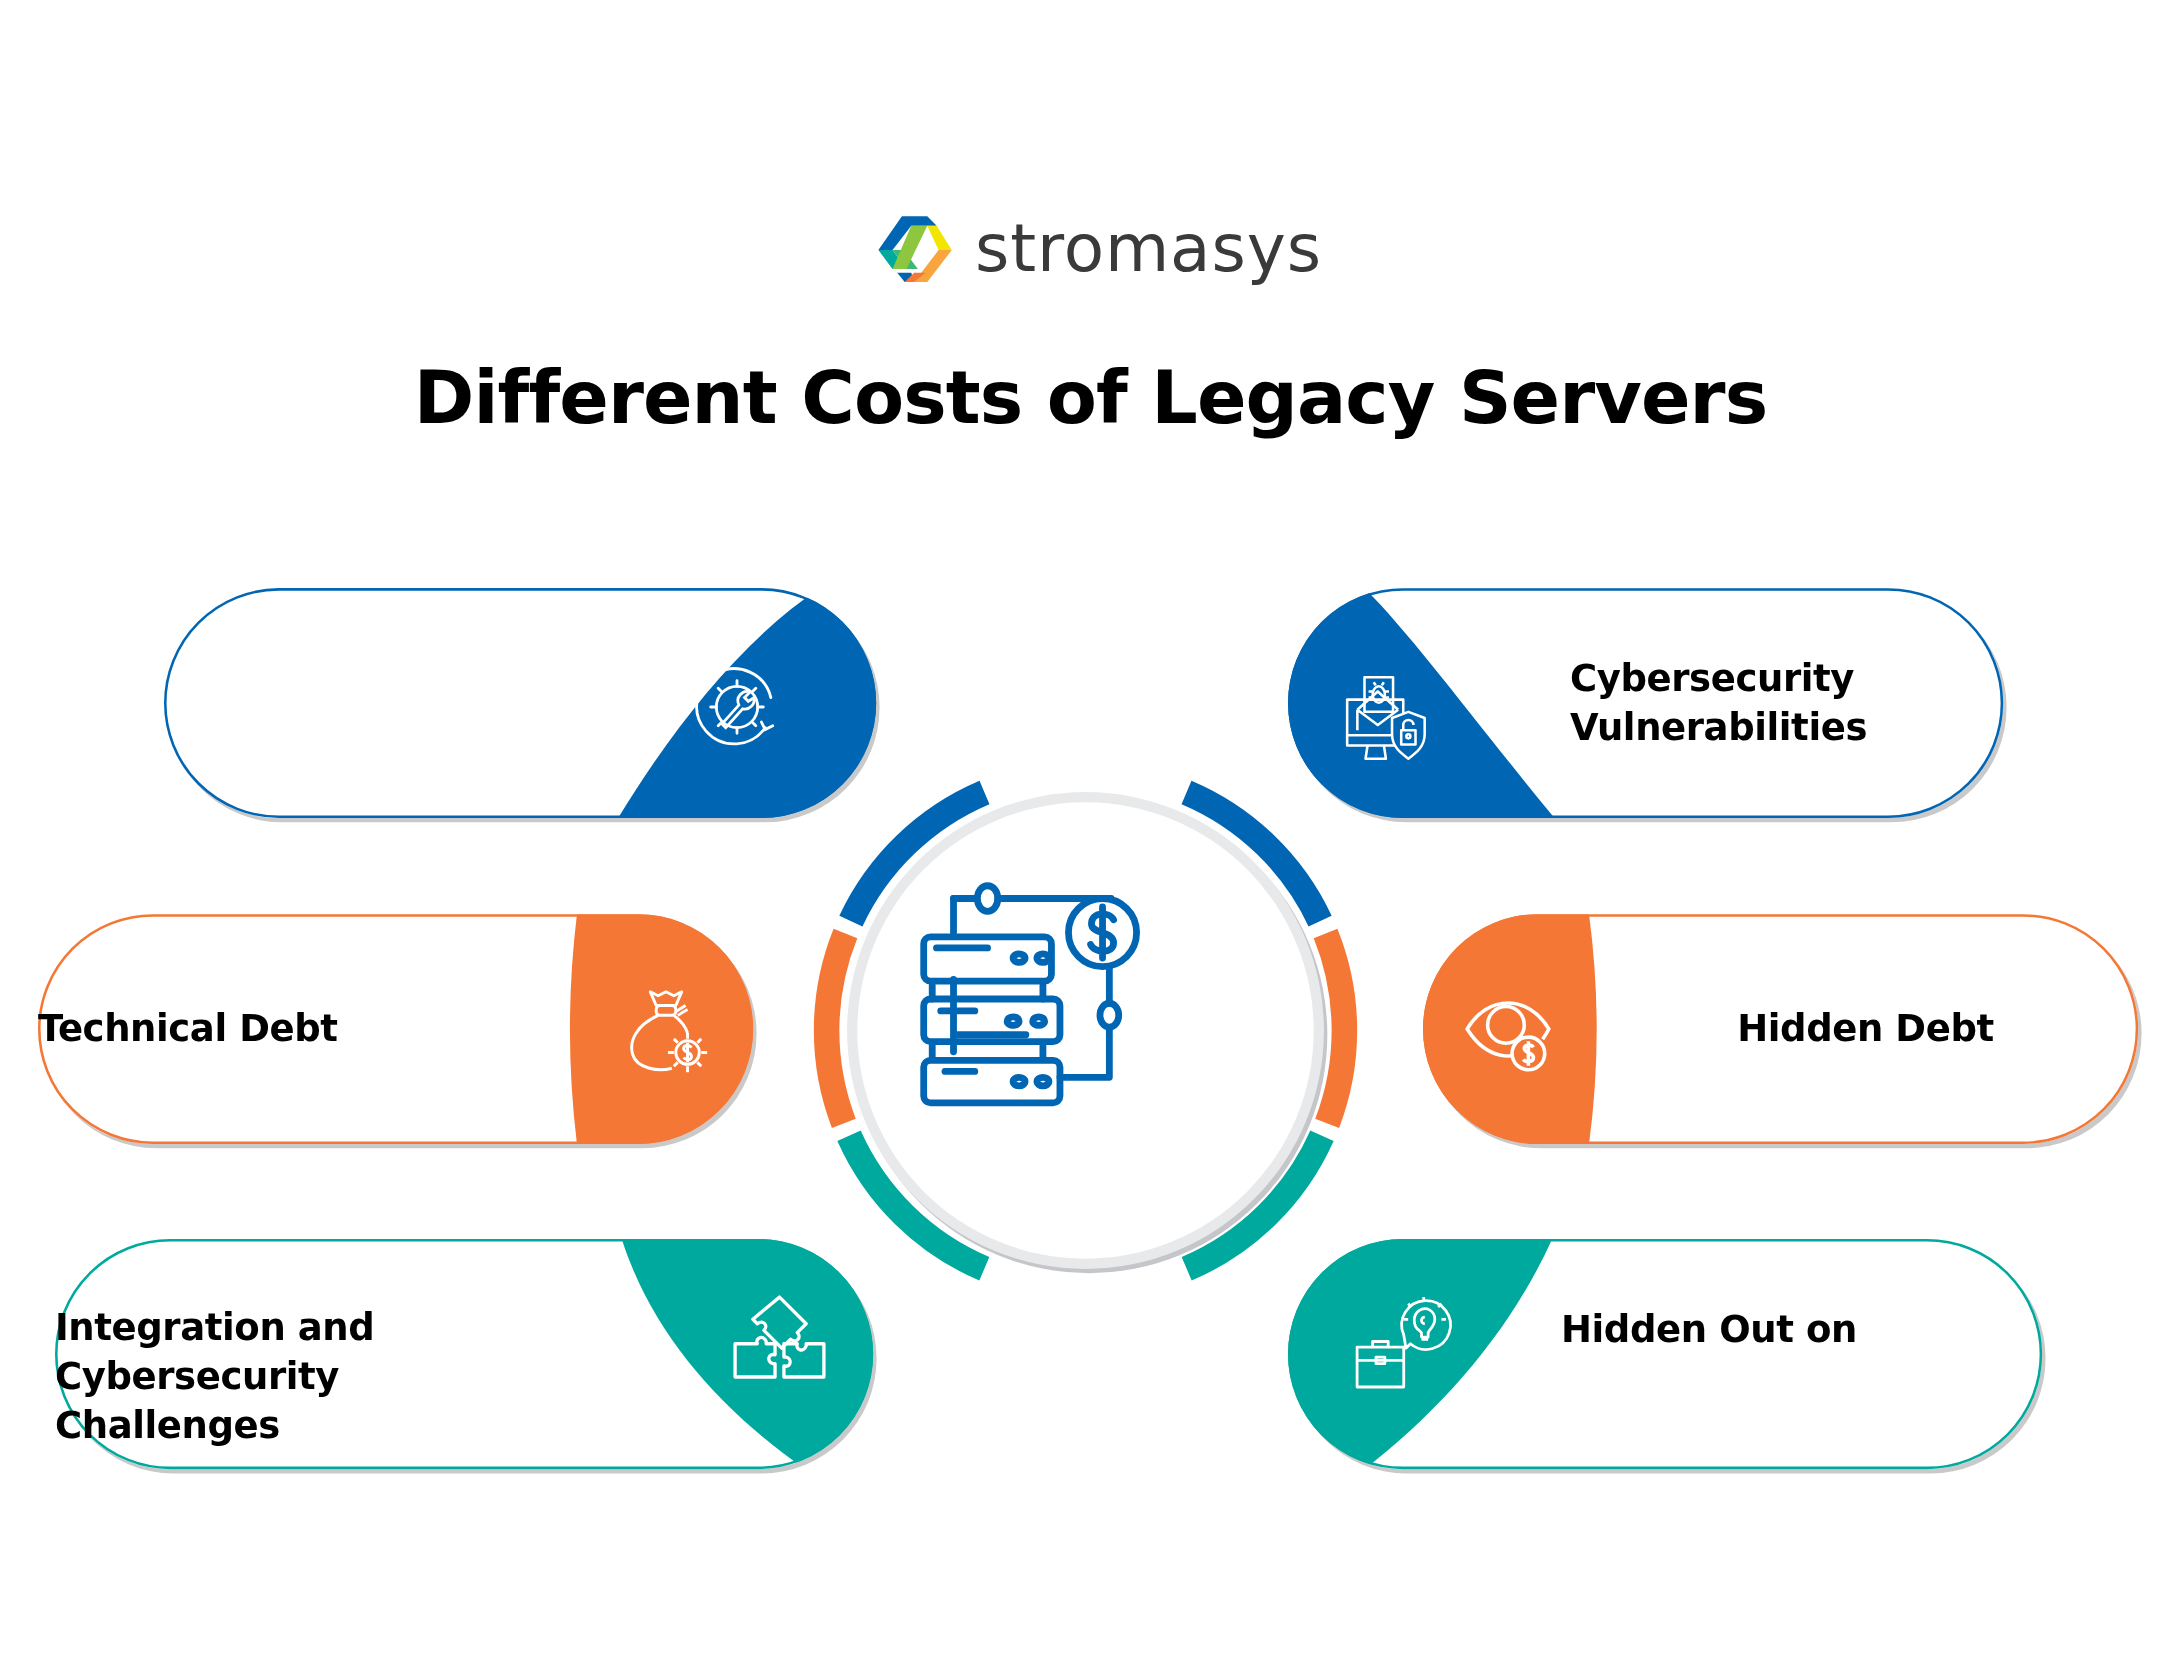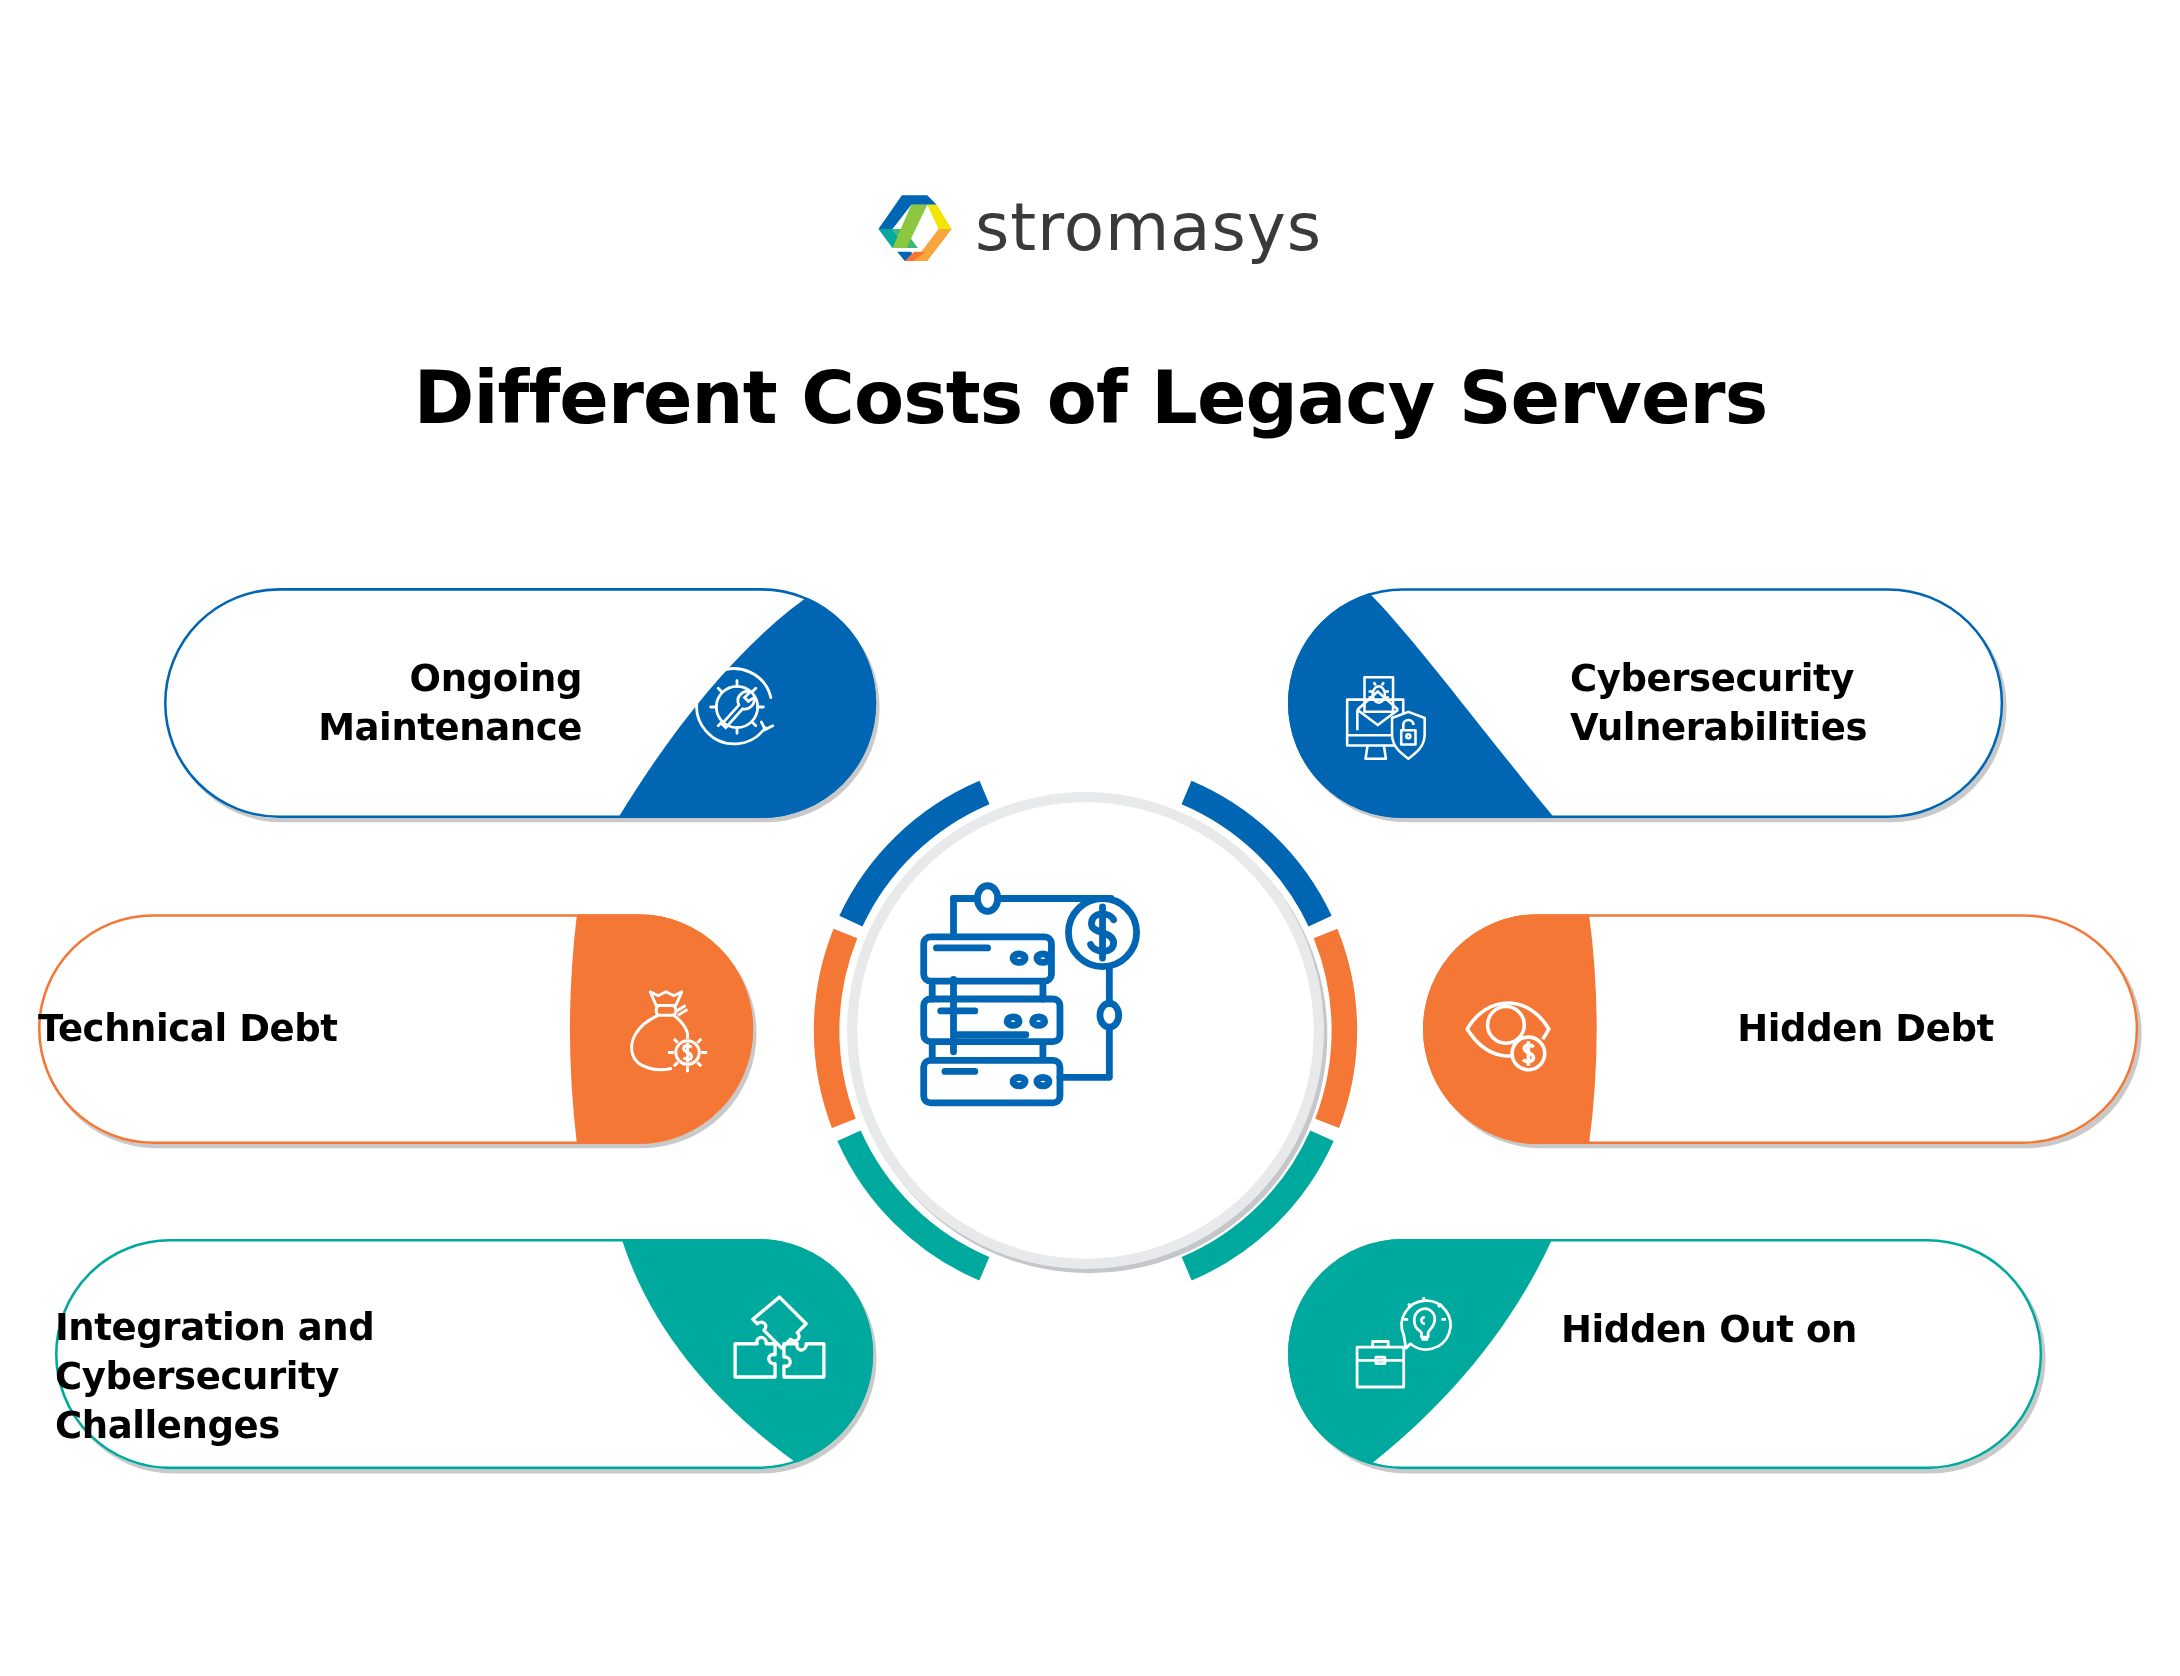--- a/index.html
+++ b/index.html
@@ -1,18 +1,18 @@
 <!DOCTYPE html>
 <html style="font-size:13.6px"><head>
 <meta charset="utf-8">
 <style>
   html, body { margin:0; padding:0; background:#ffffff; }
   body { width:2181px; height:1676px; position:relative; overflow:hidden;
          font-family:"DejaVu Sans", "Liberation Sans", sans-serif; color:#000; }
-  .logo { position:absolute; left:869px; top:184px; width:460px; height:94px; display:flex; align-items:center; }
+  .logo { position:absolute; left:869px; top:205px; width:460px; height:94px; display:flex; align-items:center; }
   .logo svg.mark { width:94px; height:94px; flex:none; }
   .logo-text { font-family:"DejaVu Sans", sans-serif; font-weight:normal; font-size:66px; color:#3a3a3a; letter-spacing:0.9px; margin-left:12px; line-height:1; position:relative; top:-3.4px; }
   .title { position:absolute; left:0; width:2181px; top:351px; text-align:center; font-weight:bold; font-size:73px; letter-spacing:-0.9px; line-height:94px; }
   .card { position:absolute; height:233px; box-sizing:border-box; }
   .card svg.bg { position:absolute; left:0; top:0; overflow:visible; }
   .card .text { position:absolute; font-weight:bold; font-size:37px; line-height:49px; letter-spacing:-0.4px; }
   .card .icon { position:absolute; width:111px; height:111px; }
   .center { position:absolute; left:813px; top:758px; width:545px; height:545px; }
 </style>
 </head>
@@ -37,24 +37,20 @@
 <div class="card" style="left:164px; top:588px; width:716px;">
   <svg class="bg" width="719" height="237" viewBox="0 0 844 278">
     <rect x="4" y="5" width="836" height="270" rx="135" fill="#c9c9c9"></rect>
     <clipPath id="c1">
         <rect x="0" y="0" width="836" height="270" rx="135"></rect>
       </clipPath>
     <rect x="0" y="0" width="836" height="270" rx="135" fill="#fff"></rect>
     <path d="M533,270 C600,160 680,60 770,0 L900,0 L900,270 Z" fill="#0066B3" clip-path="url(#c1)"></path>
     <rect x="1.5" y="1.5" width="833" height="267" rx="133.5" fill="none" stroke="#0066B3" stroke-width="3"></rect>
   </svg>
-  <div class="text" style="right:298px; top:66px; text-align:right;">
-    <div>Ongoing</div>
-    <div>Maintenance</div>
-  </div>
   <svg class="icon" viewBox="0 0 100 100" style="left:526px; top:72px; width:94px; height:94px;" fill="none" stroke="#fff" stroke-width="3" stroke-linecap="round">
     <path d="M80,72 A40,40 0 1 1 86,40"></path>
     <path d="M76,66 L80,74 L88,70"></path>
     <circle cx="50" cy="50" r="22"></circle>
     <path d="M50,22 v6 M50,72 v6 M22,50 h6 M72,50 h6 M30,30 l4,4 M66,66 l4,4 M70,30 l-4,4 M30,70 l4,-4"></path>
     <path d="M34,68 L52,48 A10,10 0 0 1 64,34 L58,40 L62,44 L68,40 A10,10 0 0 1 56,52 L38,72 Z"></path>
   </svg>
 </div>
 
 <div class="card" style="left:1288px; top:588px; width:720px;">

